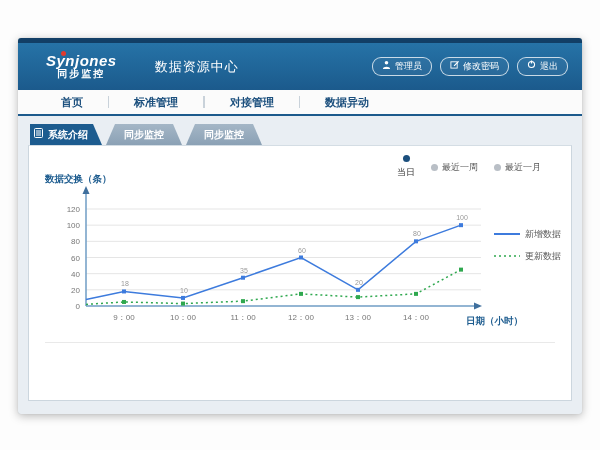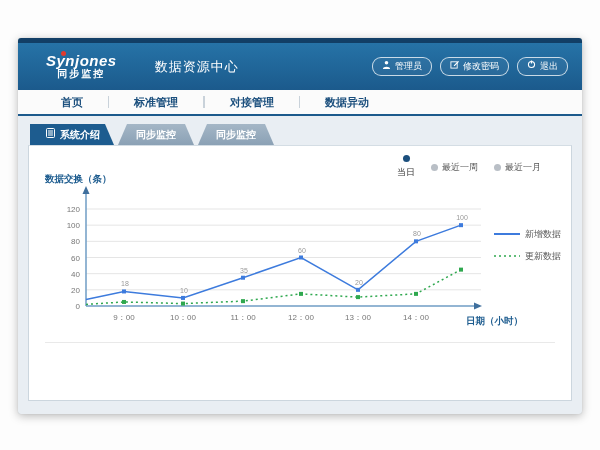--- a/index.html
+++ b/index.html
@@ -20,21 +20,21 @@
   .pill svg { display:block; }
 
   
   .nav { height:26px; background:#fbfbfb; border-bottom:2px solid #1c5a8c; display:flex; align-items:center; padding-left:18px; }
   .nav-item { font-size:11px; font-weight:bold; color:#1b4f7d; padding:6px 25px; cursor:pointer; line-height:24px; }
   .nav-sep { width:1px; height:12px; background:#c9d2da; }
 
   
   .content { padding:8px 10px 0 10px; }
   .tabs { display:flex; height:21px; margin-left:2px; }
-  .tab { position:relative; color:#fff; font-size:10px; font-weight:bold; line-height:21px; padding:0 14px 0 16px; margin-right:4px; cursor:pointer; clip-path:polygon(0 0, calc(100% - 9px) 0, 100% 100%, 0 100%); display:flex; align-items:center; gap:5px; }
+  .tab { position:relative; color:#fff; font-size:10px; font-weight:bold; line-height:21px; padding:0 14px 0 4px; margin-right:4px; cursor:pointer; clip-path:polygon(0 0, calc(100% - 9px) 0, 100% 100%, 0 100%); display:flex; align-items:center; gap:5px; }
   .tab.active { background:#1d5c8f; }
   .tab.inactive { background:linear-gradient(#a4b6c6,#8ba1b5); clip-path:polygon(9px 0, calc(100% - 9px) 0, 100% 100%, 0 100%); padding:0 18px; }
   .tab .doc-icon { display:block; }
 
   
   .panel { position:relative; background:#fff; border:1px solid #ccd6de; border-top:1px solid #d4dde4; height:256px; }
   .radios { position:absolute; top:9px; right:30px; display:flex; gap:16px; z-index:2; }
   .radio { display:flex; align-items:center; gap:4px; font-size:9px; color:#555; cursor:pointer; }
   .radio .dot { width:7px; height:7px; border-radius:50%; background:#b9bfc6; }
   .radio.selected .dot { background:#1b4f7d; }

